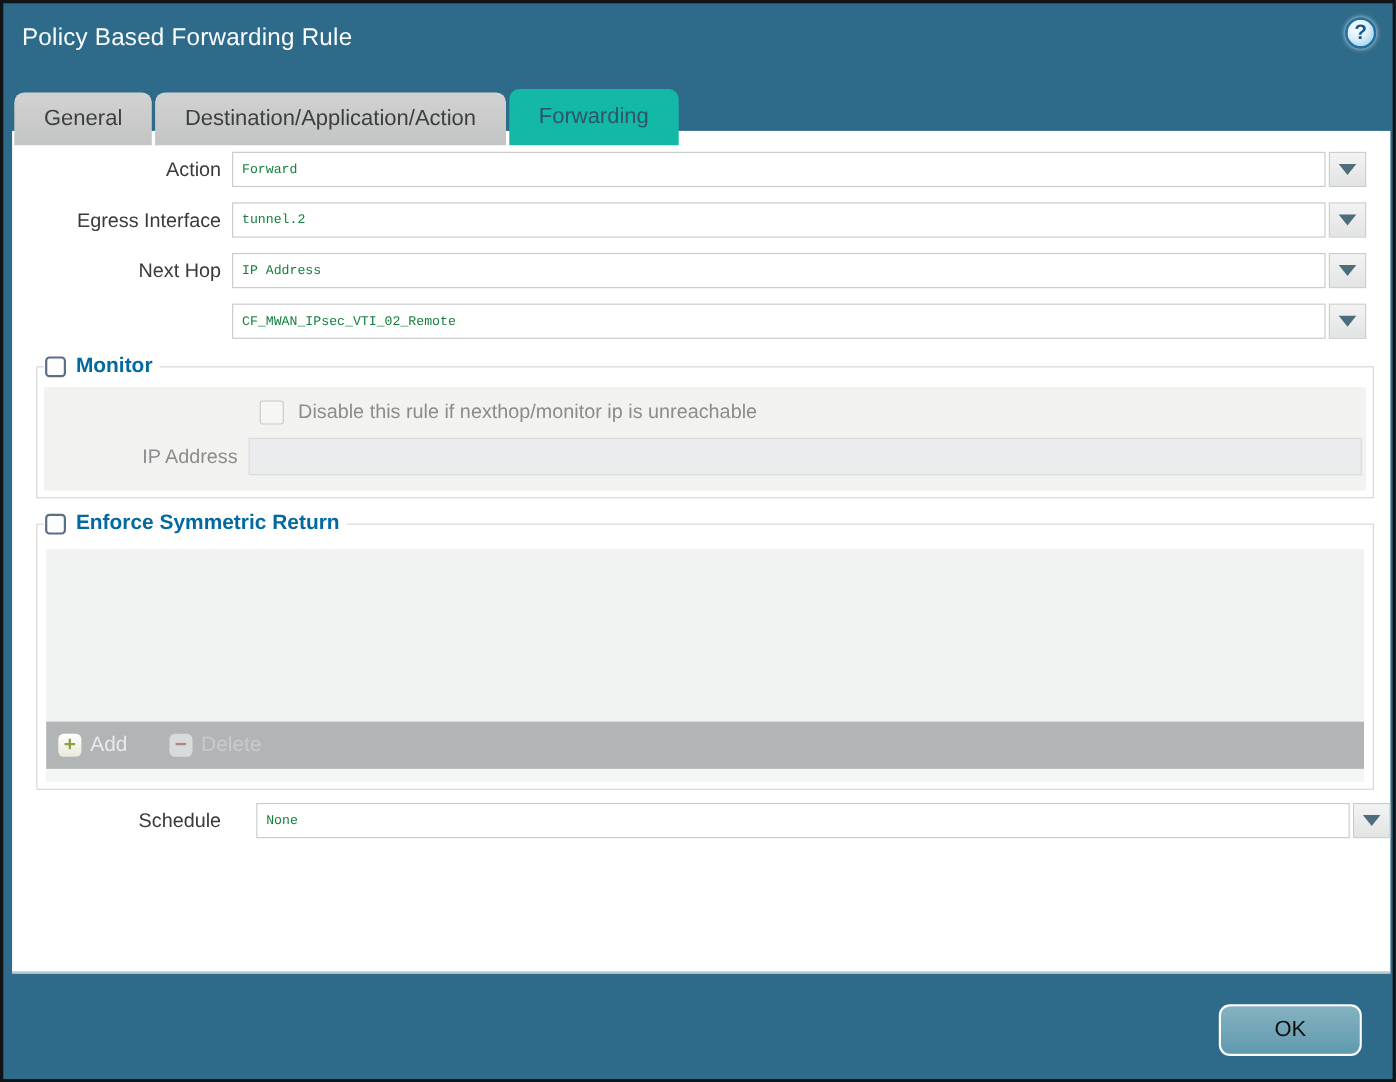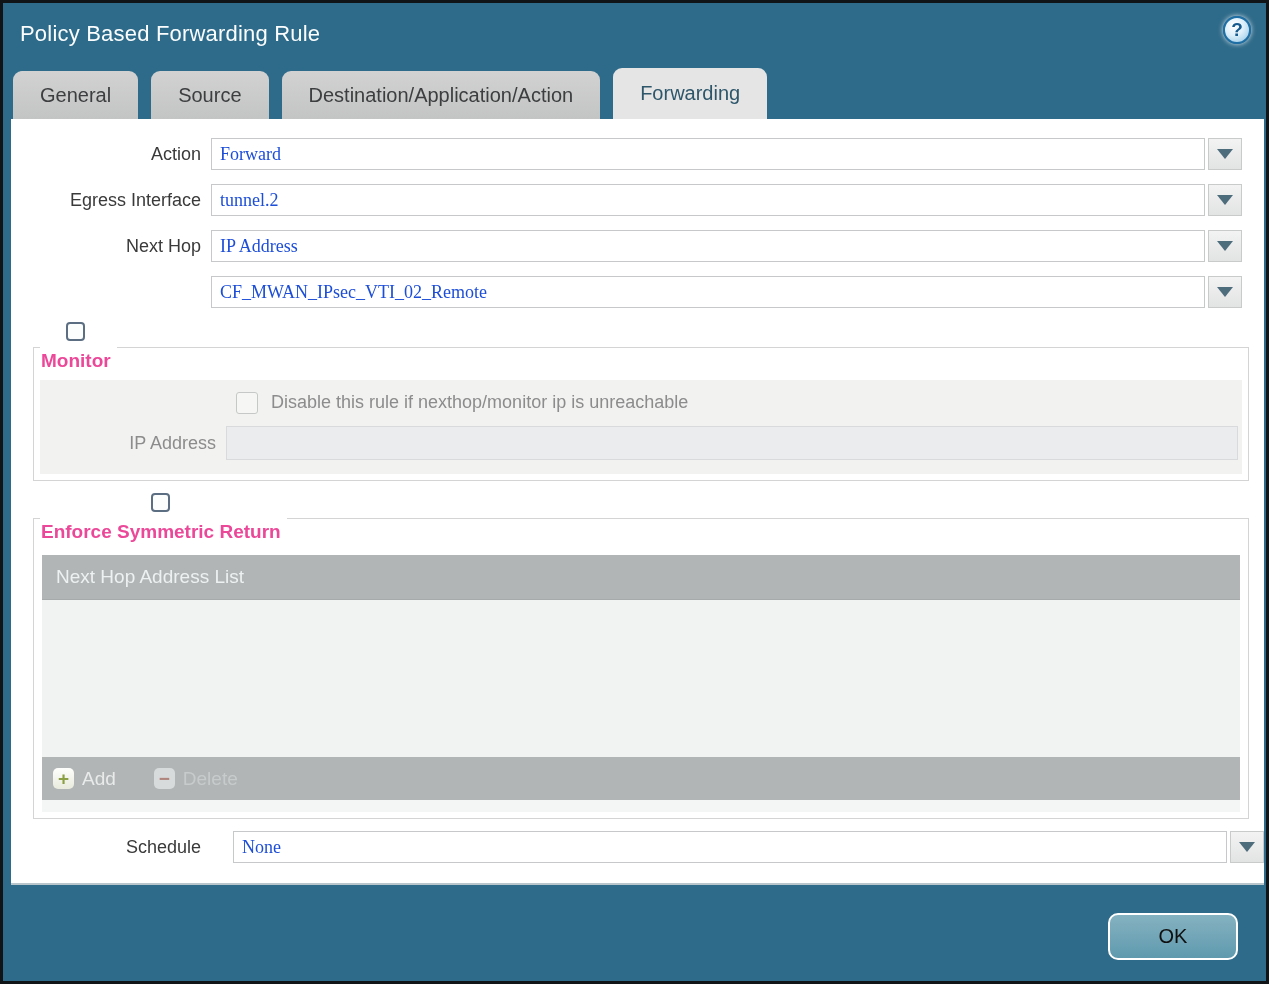--- a/index.html
+++ b/index.html
@@ -36,43 +36,43 @@
     font-weight: bold;
     display: flex;
     align-items: center;
     justify-content: center;
     box-shadow: 0 0 5px rgba(255,255,255,0.85);
     cursor: pointer;
   }
   
   .tabs {
     position: absolute;
-    top: 65px;
+    top: 78px;
     left: 10px;
     height: 51px;
     display: flex;
     align-items: flex-end;
-    gap: 13px;
+    gap: 3px;
     z-index: 2;
   }
   .tab {
     height: 48px;
     padding: 0 27px;
     display: flex;
     align-items: center;
     background: linear-gradient(#d2d2d2, #c3c4c4);
     border-radius: 9px 9px 0 0;
     font-size: 20px;
     color: #3c3e3f;
     cursor: pointer;
     white-space: nowrap;
   }
   .tab.active {
     height: 51px;
-    background: #e5e5e5;
+    background: #14b8a6;
     color: #2d566b;
   }
   
   .panel {
     position: absolute;
     left: 8px;
     top: 116px;
     width: 1253px;
     height: 766px;
     background: #ffffff;
@@ -90,23 +90,23 @@
     font-size: 18px;
     color: #3a3a3a;
   }
   .flabel.blank { visibility: hidden; }
   .fctrl { display: flex; align-items: stretch; height: 32px; flex: none; width: 1031px; }
   .tbox {
     flex: 1;
     height: 32px;
     border: 1px solid #c6c8c9;
     background: #ffffff;
-    font-family: Liberation Serif, serif;
-    font-size: 18px;
-    color: #1d4ed8;
+    font-family: Liberation Mono, monospace;
+    font-size: 12px;
+    color: #15803d;
     padding: 0 8px;
     outline: none;
   }
   .dd-btn {
     width: 34px;
     height: 32px;
     margin-left: 3px;
     background: linear-gradient(#f3f3f3, #e2e3e3);
     border: 1px solid #c9cbcb;
     display: flex;
@@ -126,23 +126,22 @@
     margin: 0 15px 12px 22px;
     border: 1px solid #d4d4d4;
     padding: 2px 6px 6px 6px;
   }
   legend {
     display: flex;
     align-items: center;
     gap: 9px;
     font-size: 19px;
     font-weight: bold;
-    color: #ec4899;
+    color: #0369a1;
     padding: 0 6px 0 1px;
-    flex-direction: column;
   }
   .cb {
     width: 19px; height: 19px;
     flex: none;
     border: 2px solid #5b6e82;
     border-radius: 4px;
     background: #fcfdfd;
     cursor: pointer;
   }
   .cb.disabled {
@@ -224,21 +223,20 @@
 </head>
 <body>
 
 <div class="titlebar">Policy Based Forwarding Rule</div>
 <div class="help-btn">
   <span>?</span>
 </div>
 
 <div class="tabs">
   <div class="tab">General</div>
-  <div class="tab">Source</div>
   <div class="tab">Destination/Application/Action</div>
   <div class="tab active">Forwarding</div>
 </div>
 
 <div class="panel">
 
   <div class="frow">
     <div class="flabel">Action</div>
     <div class="fctrl">
       <input class="tbox" readonly="" value="Forward" style="">
@@ -294,21 +292,20 @@
       </div>
     </div>
   </fieldset>
 
   <fieldset>
     <legend>
       <span class="cb" role="checkbox" aria-checked="false"></span>
       <span>Enforce Symmetric Return</span>
     </legend>
     <div class="sr-table">
-      <div class="sr-header">Next Hop Address List</div>
       <div class="sr-body"></div>
       <div class="sr-footer">
         <div class="tool" aria-disabled="true">
           <span class="tool-icon plus">+</span>
           <span class="tool-label add">Add</span>
         </div>
         <div class="tool" aria-disabled="true">
           <span class="tool-icon minus">−</span>
           <span class="tool-label del">Delete</span>
         </div>

